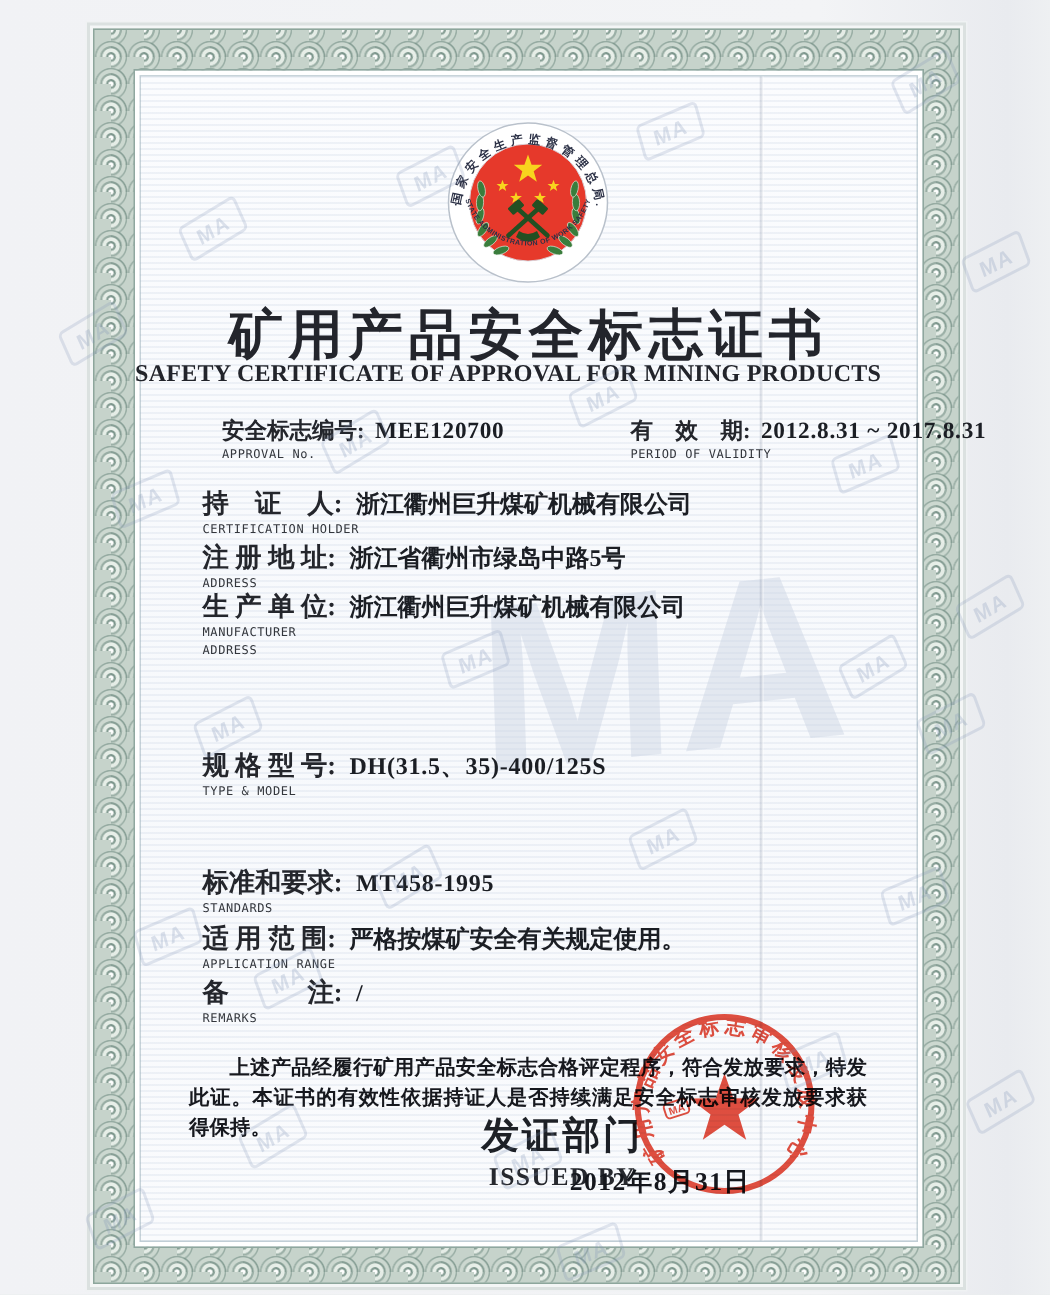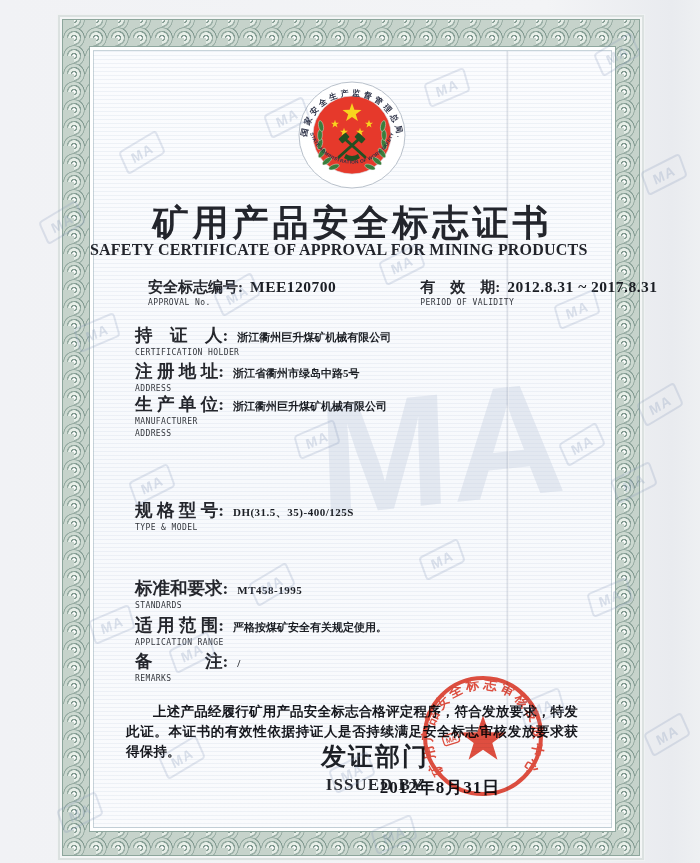--- a/index.html
+++ b/index.html
@@ -55,21 +55,21 @@
   .subtitle{
     position:absolute;left:0;top:194px;width:100%;z-index:2;
     text-align:left;font-size:16px;font-weight:700;letter-spacing:.2px;
     color:#22242b;white-space:nowrap;
   }
   
   .content{position:absolute;inset:0;z-index:2;}
   .fieldrow{position:absolute;left:45px;right:14px;color:#1d2026;}
   .zhline{position:relative;white-space:nowrap;}
   .lab{font-size:17.5px;font-weight:700;color:#24262c;}
-  .val{font-size:11px;font-weight:600;color:#1b1e24;margin-left:9px;}
+  .val{font-size:16px;font-weight:600;color:#1b1e24;margin-left:9px;}
   .val-lat{font-family:"Liberation Serif", serif;font-weight:700;letter-spacing:.5px;}
   .en{font-family:"DejaVu Sans Mono", monospace;font-size:8px;letter-spacing:.4px;color:#33363c;margin-top:1px;}
   .row1{position:absolute;left:58px;top:231px;right:10px;display:flex;z-index:2;color:#1d2026;}
   .row1 .part2{margin-left:84px;}
   .row1 .lab{font-size:15px;}
   .row1 .val{font-size:15.5px;margin-left:7px;}
   
   .statement{
     position:absolute;left:36px;top:641px;width:452px;z-index:2;
     font-size:13.5px;font-weight:700;line-height:1.5;color:#16181e;

